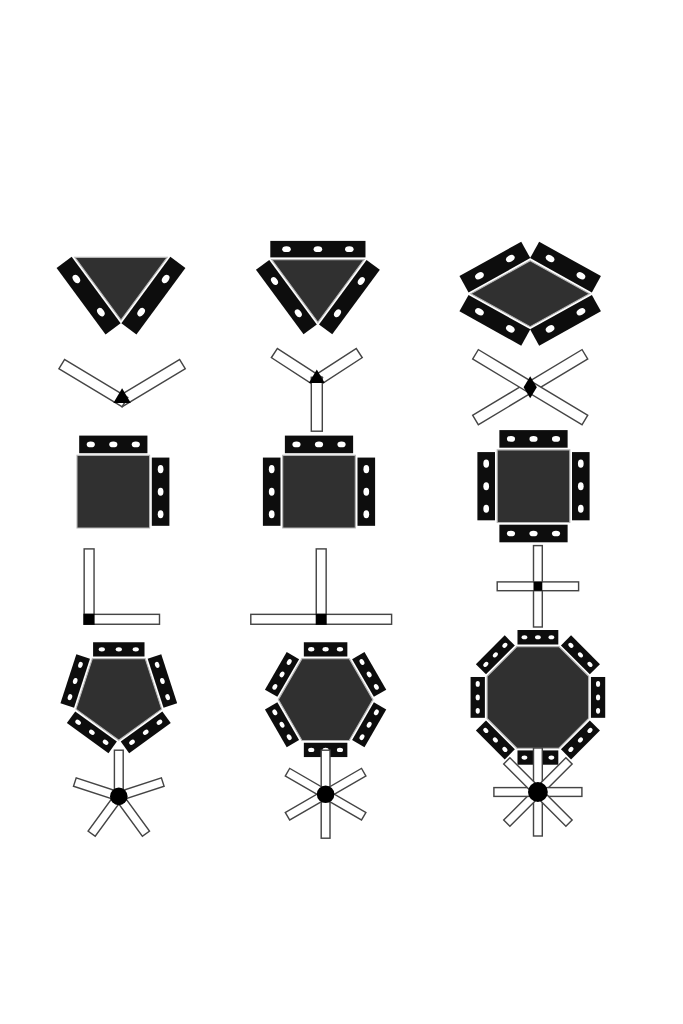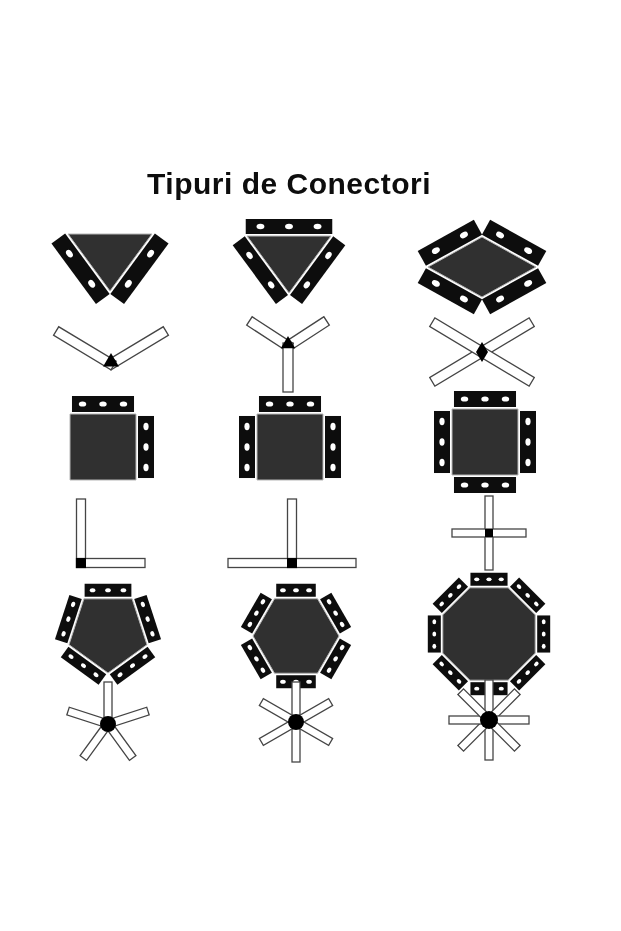--- a/index.html
+++ b/index.html
@@ -4,21 +4,20 @@
 <style>
   html,body{margin:0;padding:0;background:#ffffff;}
   .page{position:relative;width:621px;height:931px;background:#ffffff;font-family:"Liberation Sans",sans-serif;overflow:hidden;}
   .title{position:absolute;top:167px;left:0;width:578px;text-align:center;font-weight:bold;font-size:30px;letter-spacing:0.5px;}
   svg.diagram{position:absolute;left:0;top:0;}
 </style>
 </head>
 <body>
 
 <div class="page" style="background: rgb(255, 255, 255);">
-  <div class="title" style="color: rgb(13, 13, 13);">Tipuri de Conectori</div>
   <svg class="diagram" width="621" height="931" viewBox="0 0 621 931" xmlns="http://www.w3.org/2000/svg">
       <g transform="translate(110,261)">
         <g transform="translate(21,1.5) rotate(126.38435181583588)">
           <rect x="-37.52534743343491" y="-19" width="75.05069486686982" height="17" fill="#0d0d0d"></rect>
           <ellipse cx="-18.762673716717455" cy="-10.5" rx="4.2" ry="2.9" fill="#ffffff"></ellipse>
           <ellipse cx="18.762673716717455" cy="-10.5" rx="4.2" ry="2.9" fill="#ffffff"></ellipse>
         </g>
         <g transform="translate(-21,1.5) rotate(-126.38435181583588)">
           <rect x="-37.52534743343491" y="-19" width="75.05069486686982" height="17" fill="#0d0d0d"></rect>
           <ellipse cx="-18.762673716717455" cy="-10.5" rx="4.2" ry="2.9" fill="#ffffff"></ellipse>

